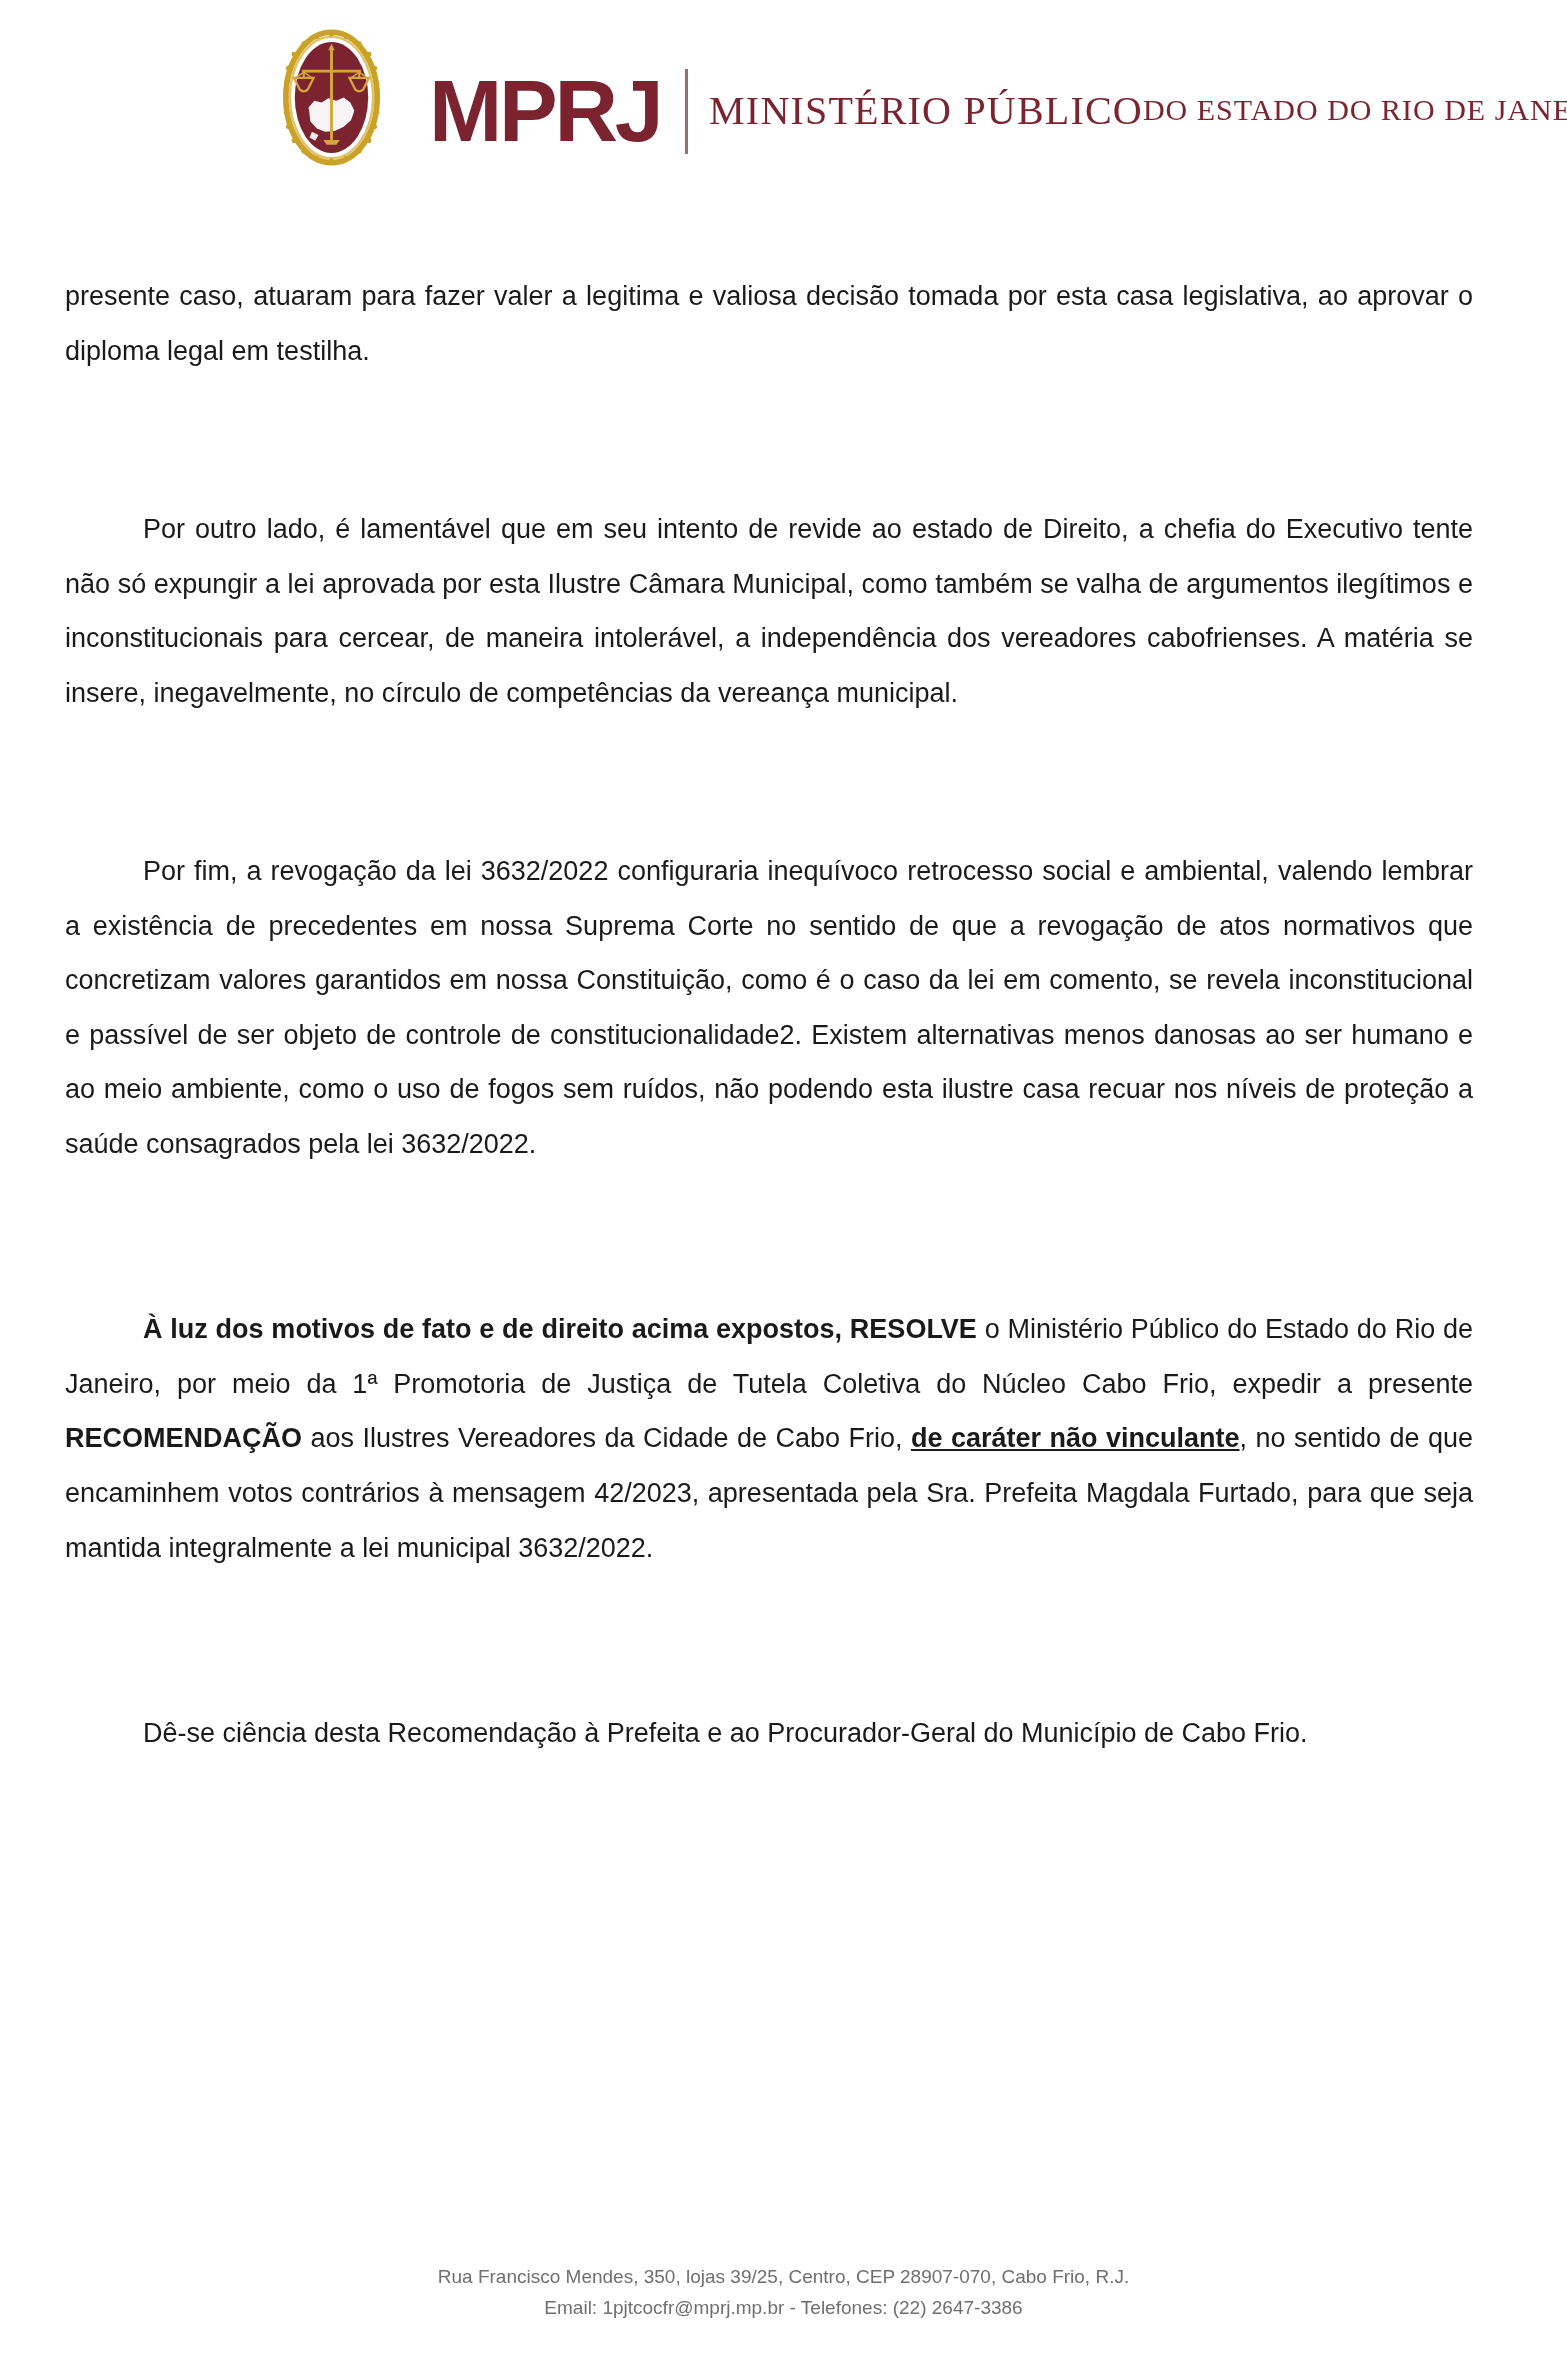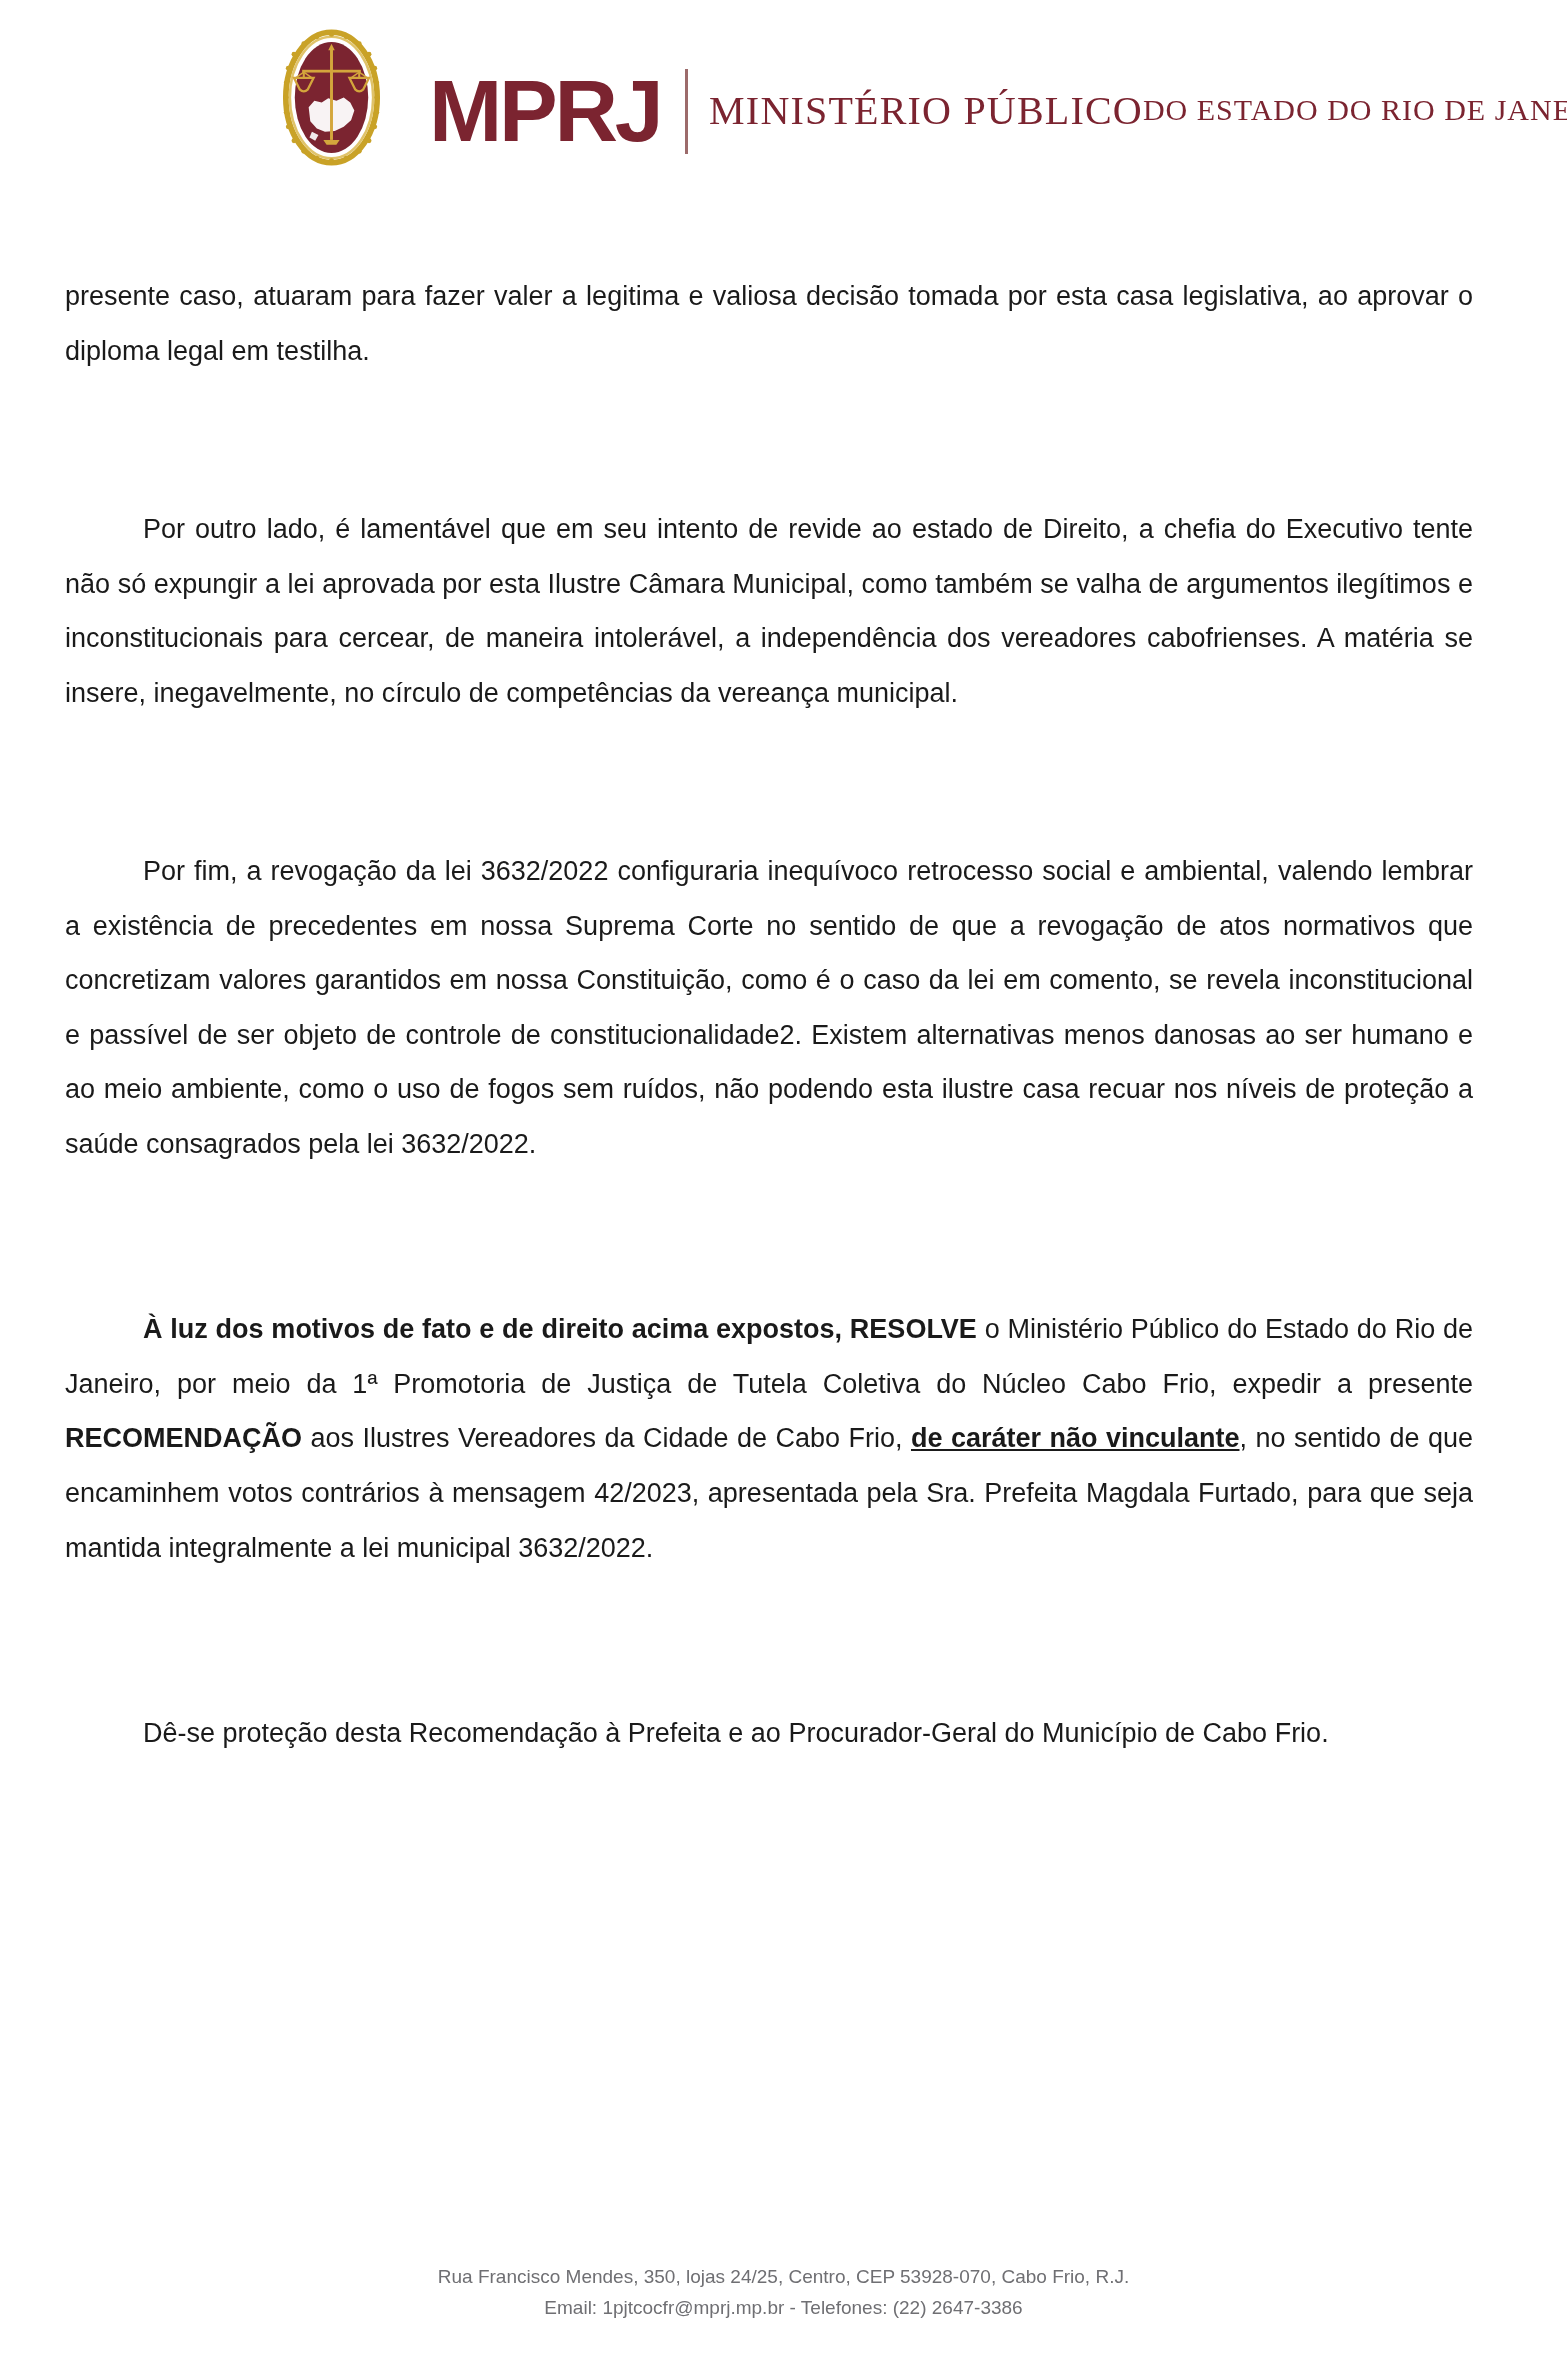--- a/index.html
+++ b/index.html
@@ -203,22 +203,22 @@
     <div class="gap-xl"></div>
 
     <p class="para indent">Por fim, a revogação da lei 3632/2022 configuraria inequívoco retrocesso social e ambiental, valendo lembrar a existência de precedentes em nossa Suprema Corte no sentido de que a revogação de atos normativos que concretizam valores garantidos em nossa Constituição, como é o caso da lei em comento, se revela inconstitucional e passível de ser objeto de controle de constitucionalidade2. Existem alternativas menos danosas ao ser humano e ao meio ambiente, como o uso de fogos sem ruídos, não podendo esta ilustre casa recuar nos níveis de proteção a saúde consagrados pela lei 3632/2022.</p>
 
     <div class="gap-xxl"></div>
 
     <p class="para indent"><span class="b">À luz dos motivos de fato e de direito acima expostos, RESOLVE</span><span> o Ministério Público do Estado do Rio de Janeiro, por meio da 1ª Promotoria de Justiça de Tutela Coletiva do Núcleo Cabo Frio, expedir a presente </span><span class="b">RECOMENDAÇÃO</span><span> aos Ilustres Vereadores da Cidade de Cabo Frio, </span><span class="bu">de caráter não vinculante</span><span>, no sentido de que encaminhem votos contrários à mensagem 42/2023, apresentada pela Sra. Prefeita Magdala Furtado, para que seja mantida integralmente a lei municipal 3632/2022.</span></p>
 
     <div class="gap-xxl"></div>
 
-    <p class="para indent">Dê-se proteção desta Recomendação à Prefeita e ao Procurador-Geral do Município de Cabo Frio.</p>
+    <p class="para indent">Dê-se ciência desta Recomendação à Prefeita e ao Procurador-Geral do Município de Cabo Frio.</p>
   </div>
 
   <div class="doc-footer">
-    <div>Rua Francisco Mendes, 350, lojas 24/25, Centro, CEP 53928-070, Cabo Frio, R.J.</div>
+    <div>Rua Francisco Mendes, 350, lojas 39/25, Centro, CEP 28907-070, Cabo Frio, R.J.</div>
     <div>Email: 1pjtcocfr@mprj.mp.br - Telefones: (22) 2647-3386</div>
   </div>
 
 </div>
 
 
 </body></html>

